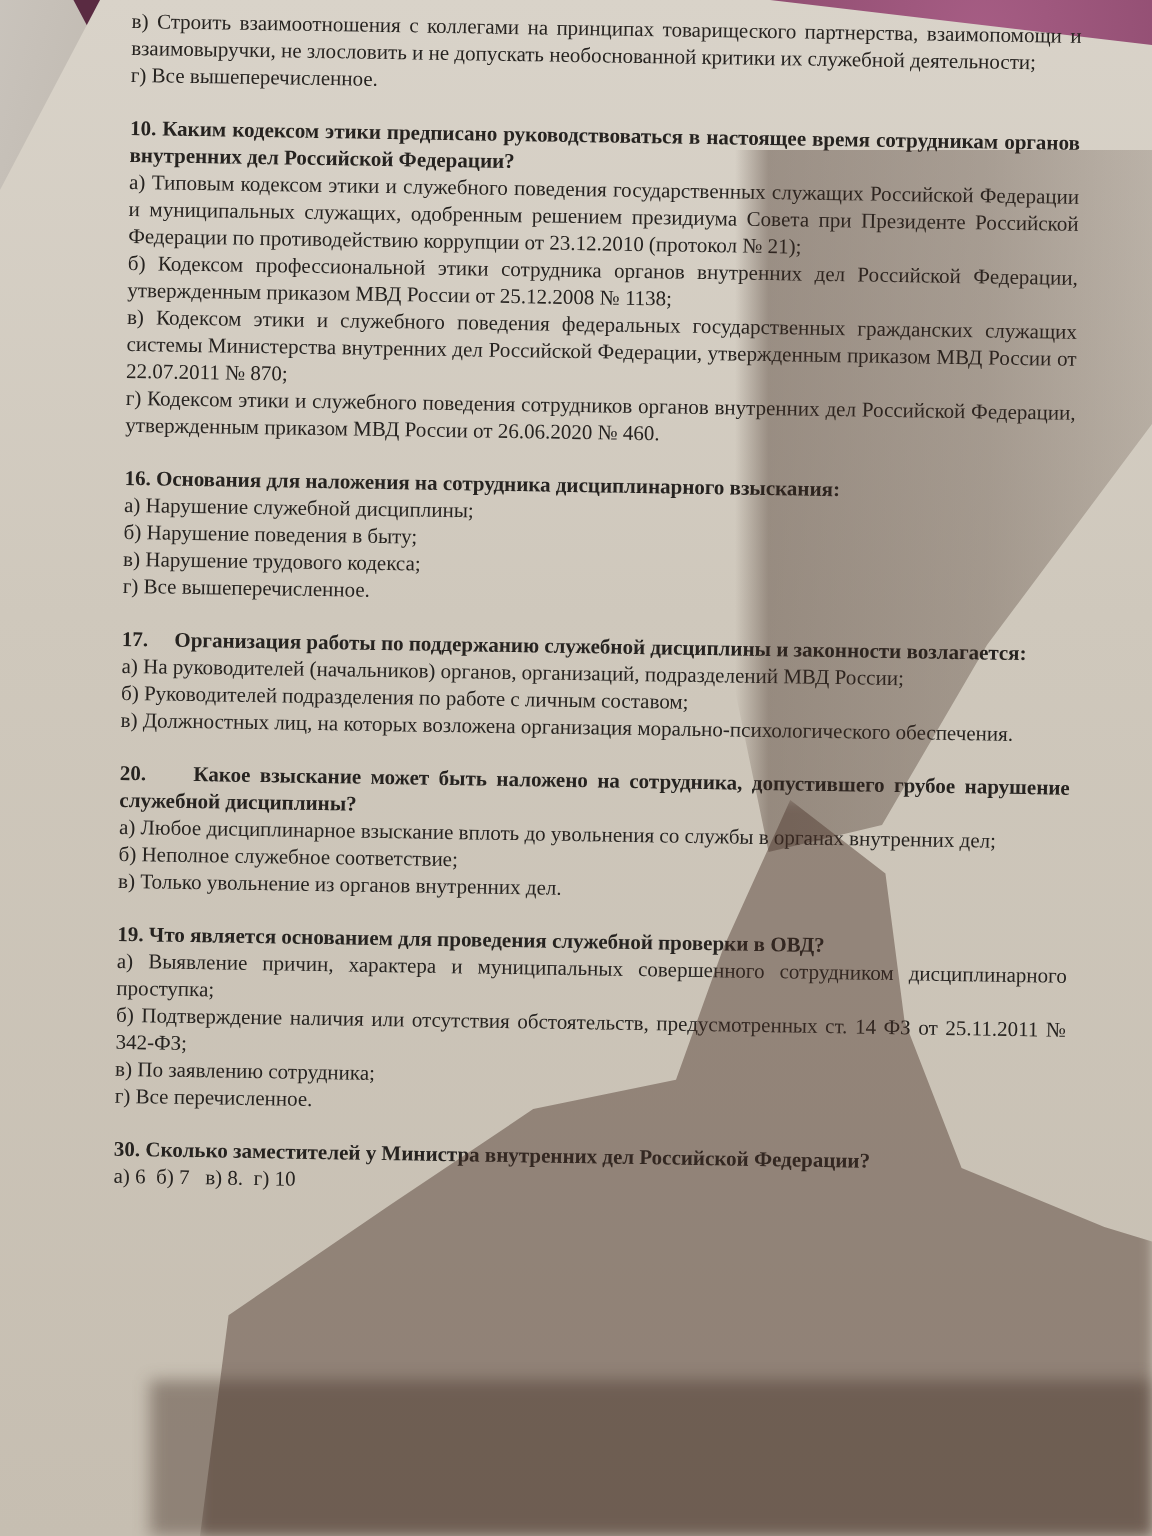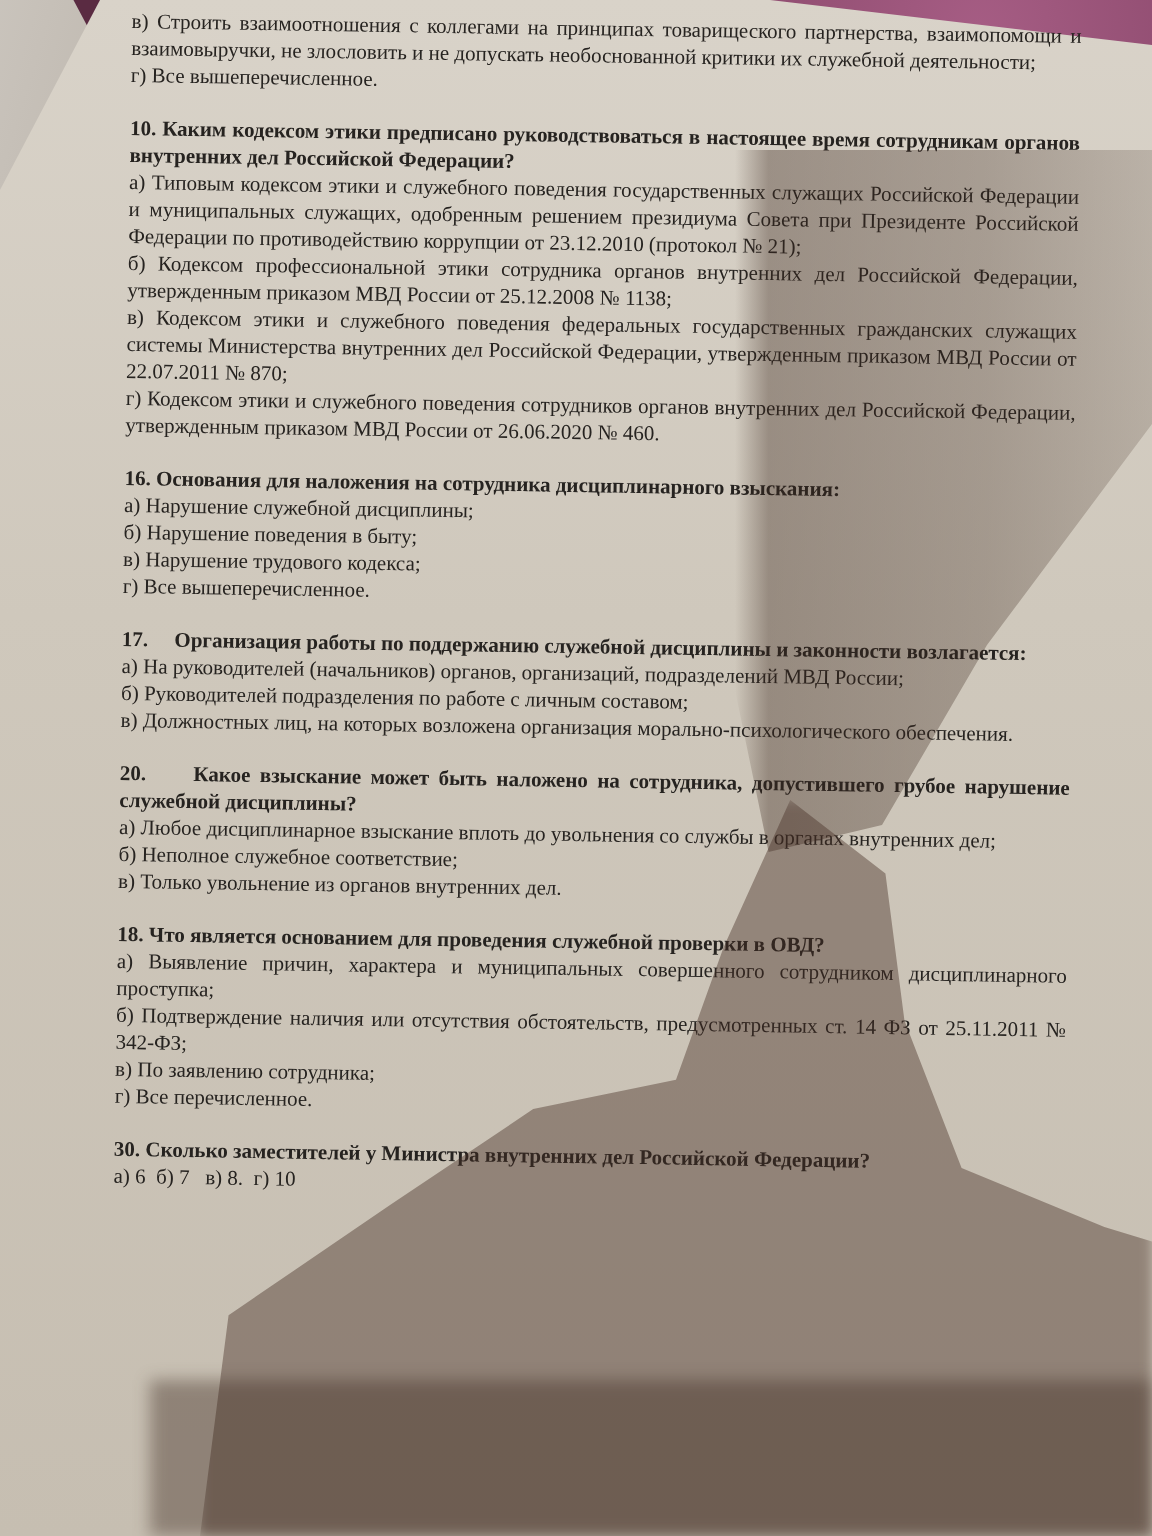--- a/index.html
+++ b/index.html
@@ -96,21 +96,21 @@
 
   <div class="q">
     <p class="q-title opt"><span>20.</span>&nbsp;&nbsp;&nbsp;&nbsp;&nbsp;<span>Какое взыскание может быть наложено на сотрудника, допустившего грубое нарушение служебной дисциплины?</span></p>
     <p class="opt"><span>а)</span> <span>Любое дисциплинарное взыскание вплоть до увольнения со службы в органах внутренних дел;</span></p>
     <p class="opt"><span>б)</span> <span>Неполное служебное соответствие;</span></p>
     <p class="opt"><span>в)</span> <span>Только увольнение из органов внутренних дел.</span></p>
   </div>
   <div class="gap"></div>
 
   <div class="q">
-    <p class="q-title opt"><span>18.</span> <span>Что является основанием для проведения служебной проверки в ОВД?</span></p>
+    <p class="q-title opt"><span>19.</span> <span>Что является основанием для проведения служебной проверки в ОВД?</span></p>
     <p class="opt"><span>а)</span> <span>Выявление причин, характера и муниципальных совершенного сотрудником дисциплинарного проступка;</span></p>
     <p class="opt"><span>б)</span> <span>Подтверждение наличия или отсутствия обстоятельств, предусмотренных ст. 14 ФЗ от 25.11.2011 № 342-ФЗ;</span></p>
     <p class="opt"><span>в)</span> <span>По заявлению сотрудника;</span></p>
     <p class="opt"><span>г)</span> <span>Все перечисленное.</span></p>
   </div>
   <div class="gap"></div>
 
   <div class="q">
     <p class="q-title opt"><span>30.</span> <span>Сколько заместителей у Министра внутренних дел Российской Федерации?</span></p>
     <p class="opt" style="white-space:pre">а) 6  б) 7   в) 8.  г) 10</p>

